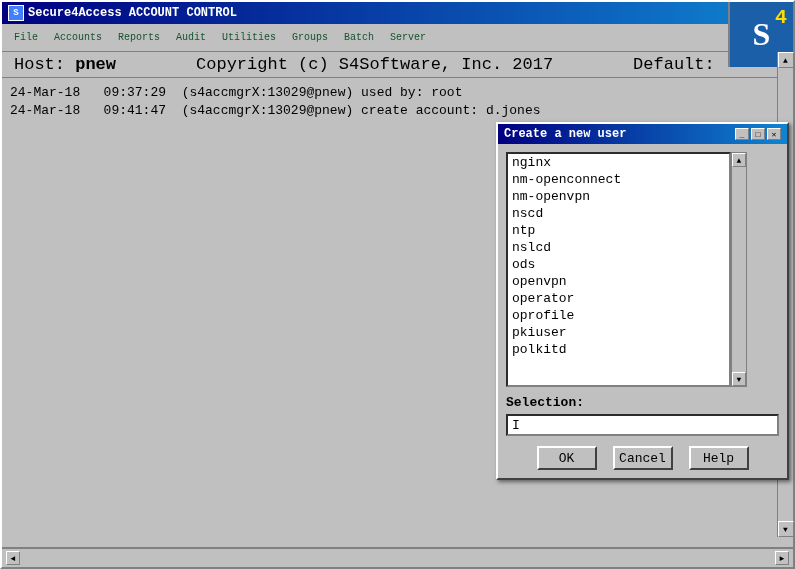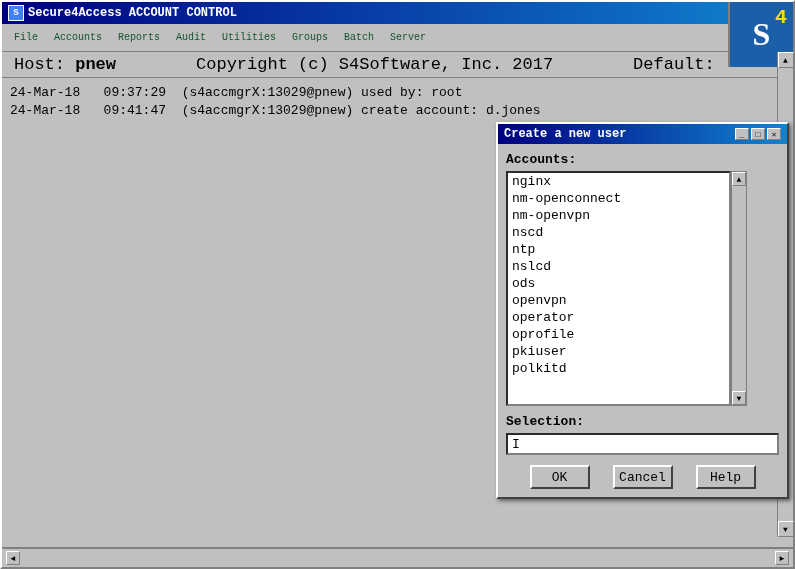--- a/index.html
+++ b/index.html
@@ -312,21 +312,21 @@
       background: white;
       border: 2px inset #808080;
       font-family: 'Courier New', monospace;
       font-size: 13px;
       padding: 1px 4px;
       outline: none;
     }
     .dialog-buttons {
       display: flex;
       justify-content: center;
-      gap: 23px;
+      gap: 16px;
       margin-top: 10px;
     }
     .dialog-action-btn {
       width: 60px;
       height: 24px;
       background: #c0c0c0;
       border: 2px solid #ffffff;
       border-right-color: #404040;
       border-bottom-color: #404040;
       font-family: 'Courier New', monospace;
@@ -400,21 +400,20 @@
   <div class="dialog-overlay">
     <div class="dialog-title">
       <span>Create a new user</span>
       <div class="dialog-title-controls">
         <div class="dialog-btn-sm">_</div>
         <div class="dialog-btn-sm">□</div>
         <div class="dialog-btn-sm">✕</div>
       </div>
     </div>
     <div class="dialog-content">
-      <div class="dialog-label">Accounts:</div>
       <div class="accounts-list-container">
         <div class="accounts-list">
 
         <div class="list-item">nginx</div>
             <div class="list-item">nm-openconnect</div>
             <div class="list-item">nm-openvpn</div>
             <div class="list-item">nscd</div>
             <div class="list-item">ntp</div>
             <div class="list-item">nslcd</div>
             <div class="list-item">ods</div>

